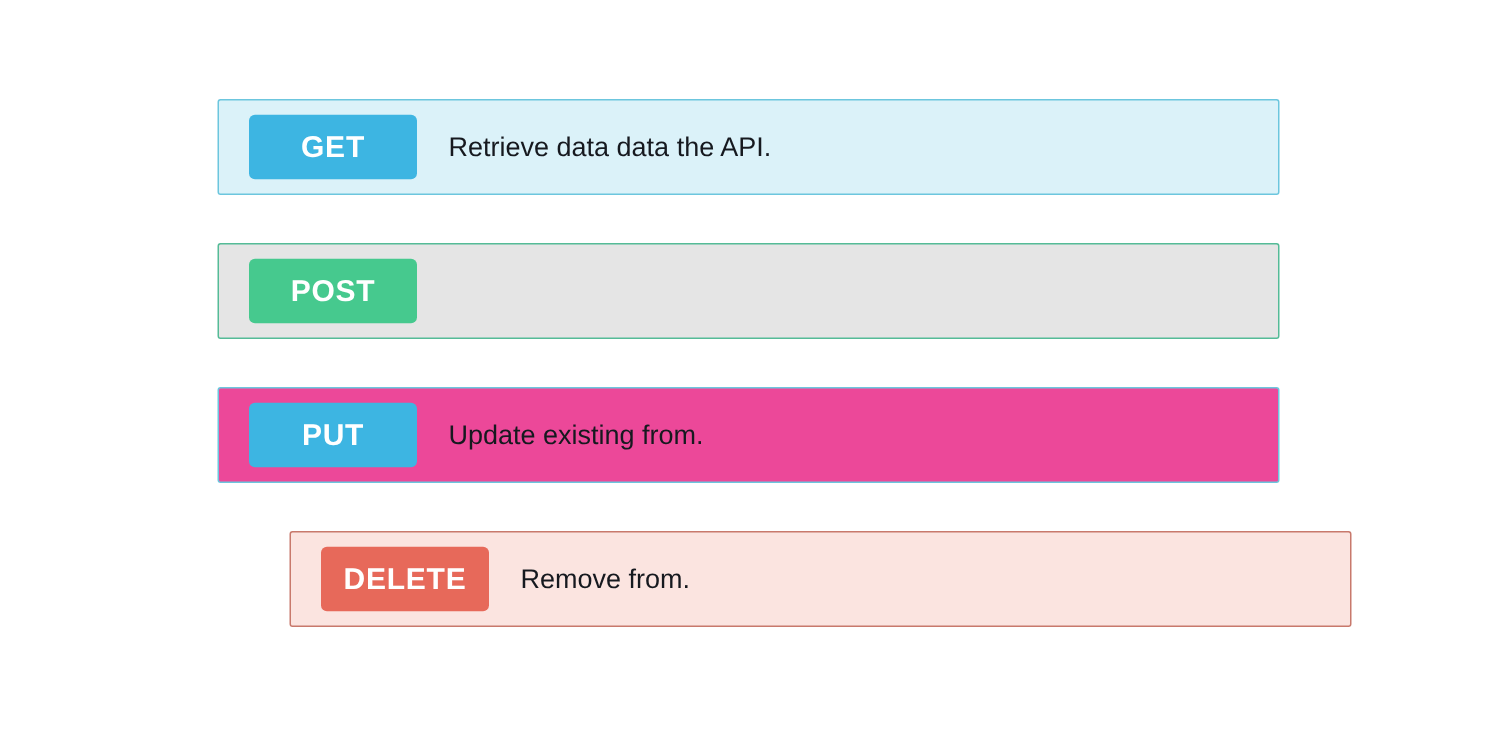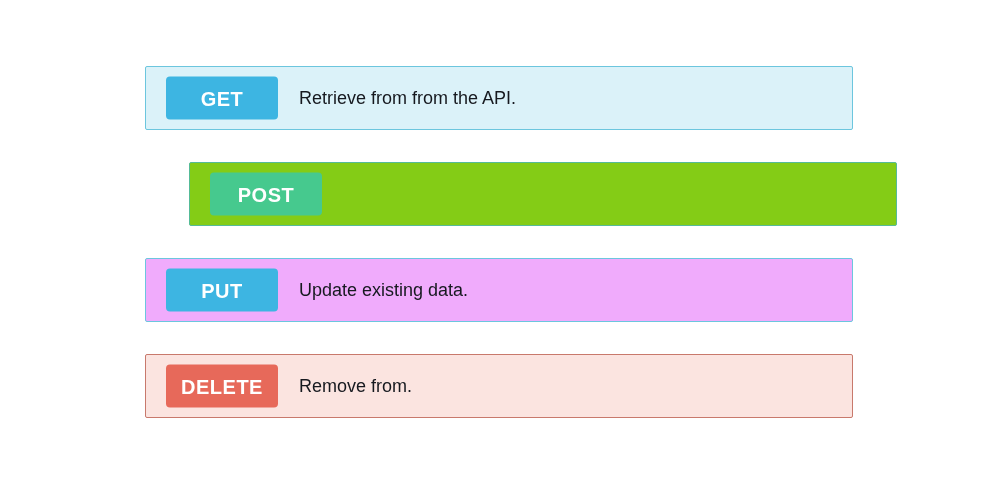--- a/index.html
+++ b/index.html
@@ -20,21 +20,21 @@
     width: 708px;
     height: 64px;
     border: 1px solid transparent;
     border-radius: 2px;
     display: flex;
     align-items: center;
   }
   .row-0 { top: 66px; }
   .row-1 { top: 162px; }
   .row-2 { top: 258px; }
-  .row-3 { top: 354px; }
+  .row-3 { top: 354px; margin-left: 48px; }
   .method-badge {
     position: absolute;
     left: 20px;
     top: 50%;
     transform: translateY(-50%);
     width: 112px;
     height: 43px;
     border-radius: 4px;
     display: flex;
     align-items: center;
@@ -57,30 +57,30 @@
     white-space: nowrap;
   }
 </style>
 </head>
 <body>
 
 <div class="canvas">
 
   <div class="method-row row-0" style="background-color: rgb(219, 242, 249); border-color: rgb(108, 198, 222);">
     <span class="method-badge" style="background-color: rgb(61, 181, 226);">GET</span>
-    <span class="method-desc">Retrieve from from the API.</span>
+    <span class="method-desc">Retrieve data data the API.</span>
   </div>
 
-  <div class="method-row row-1" style="background-color: #84cc16; border-color: rgb(85, 187, 151); margin-left: 44px;">
+  <div class="method-row row-1" style="background-color: #e5e5e5; border-color: rgb(85, 187, 151);">
     <span class="method-badge" style="background-color: rgb(70, 201, 142);">POST</span>
   </div>
 
-  <div class="method-row row-2" style="background-color: #f0abfc; border-color: rgb(108, 198, 222);">
+  <div class="method-row row-2" style="background-color: #ec4899; border-color: rgb(108, 198, 222);">
     <span class="method-badge" style="background-color: rgb(61, 181, 226);">PUT</span>
-    <span class="method-desc">Update existing data.</span>
+    <span class="method-desc">Update existing from.</span>
   </div>
 
   <div class="method-row row-3" style="background-color: rgb(251, 228, 224); border-color: rgb(200, 121, 108);">
     <span class="method-badge" style="background-color: rgb(231, 105, 90);">DELETE</span>
     <span class="method-desc">Remove from.</span>
   </div>
 
 </div>
 
 </body></html>

